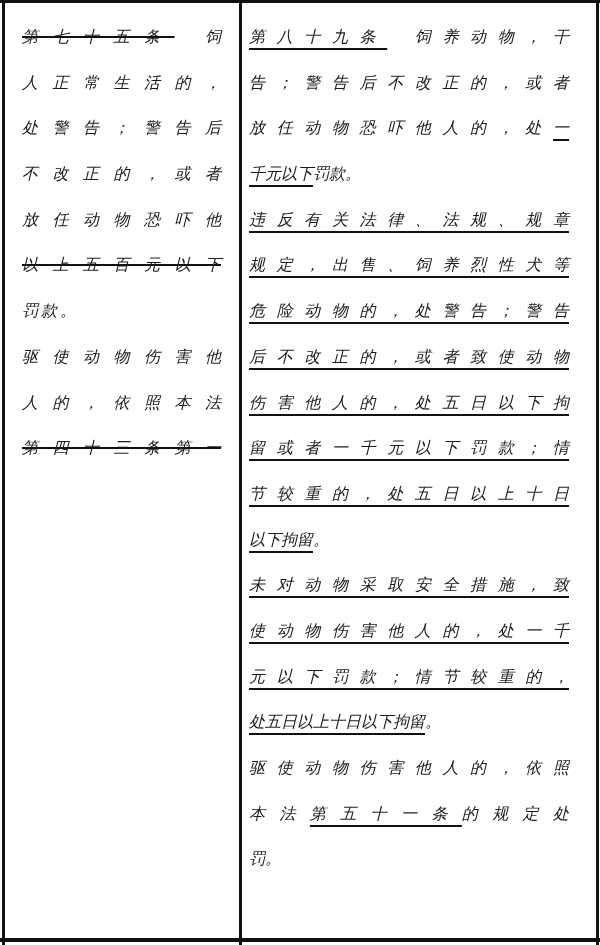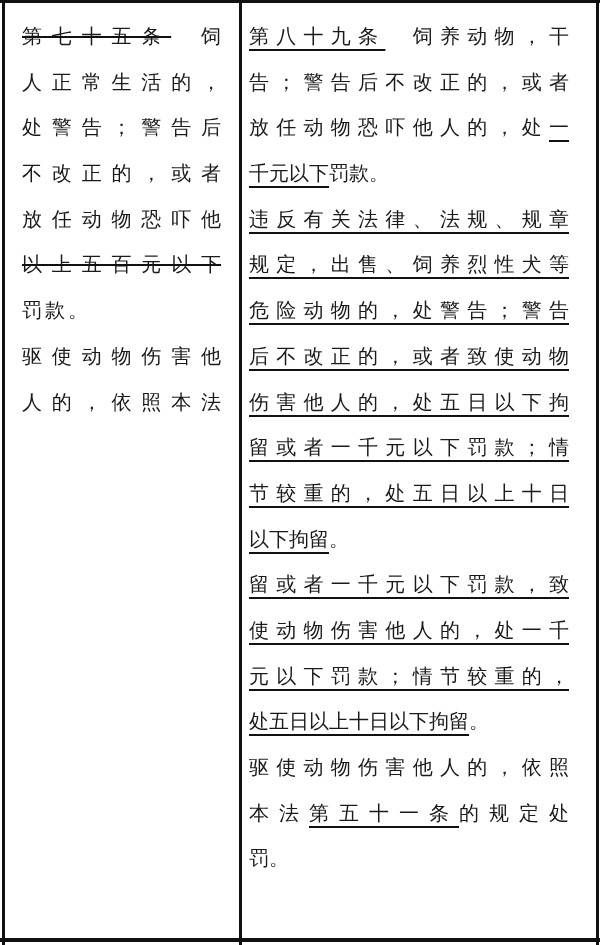--- a/index.html
+++ b/index.html
@@ -7,22 +7,22 @@
          font-family: "DejaVu Sans", "Liberation Sans", sans-serif; color: #1a1a1a; }
   .table { position: absolute; left: 0; top: 0; width: 600px; height: 945px; }
   .border-top { position: absolute; left: 0; top: 0; width: 600px; height: 3px; background: #111; }
   .border-bottom { position: absolute; left: 0; top: 938px; width: 600px; height: 4px; background: #111; }
   .border-left { position: absolute; left: 2px; top: 0; width: 3px; height: 945px; background: #111; }
   .border-mid { position: absolute; left: 239px; top: 0; width: 3px; height: 945px; background: #111; }
   .border-right { position: absolute; left: 596px; top: 0; width: 3px; height: 945px; background: #111; }
   .col { position: absolute; top: 14px; }
   .col-left { left: 22px; width: 199px; }
   .col-right { left: 249px; width: 320px; }
-  .line { height: 45.7px; line-height: 45.7px; font-size: 20px; white-space: nowrap;
-          text-align: justify; text-align-last: justify; }
+  .line { height: 45.7px; line-height: 45.7px; font-size: 16px; white-space: nowrap;
+          text-align: justify; text-align-last: justify; font-style: italic; }
   .line.short { text-align: left; text-align-last: left; }
   .seg { }
   .del { text-decoration: line-through; text-decoration-thickness: 2px; text-decoration-color: #111; }
   .ins { text-decoration: underline; text-decoration-thickness: 2px; text-underline-offset: 6px; text-decoration-color: #111; }
   .wide { letter-spacing: 3px; }
 </style>
 </head>
 <body>
 
 <div class="table">
@@ -35,35 +35,36 @@
   <div class="col col-left" id="col-left">
       <div class="line"><span class="seg del">第七十五条</span><span class="seg">　饲</span></div>
       <div class="line"><span class="seg">人正常生活的，</span></div>
       <div class="line"><span class="seg">处警告；警告后</span></div>
       <div class="line"><span class="seg">不改正的，或者</span></div>
       <div class="line"><span class="seg">放任动物恐吓他</span></div>
       <div class="line"><span class="seg del">以上五百元以下</span></div>
       <div class="line short wide"><span class="seg">罚款。</span></div>
       <div class="line"><span class="seg">驱使动物伤害他</span></div>
       <div class="line"><span class="seg">人的，依照本法</span></div>
+      <div class="line"><span class="seg del">第四十三条第一</span></div>
     </div>
   <div class="col col-right" id="col-right">
       <div class="line"><span class="seg ins">第八十九条</span><span class="seg">　饲养动物，干</span></div>
       <div class="line"><span class="seg">告；警告后不改正的，或者</span></div>
       <div class="line"><span class="seg">放任动物恐吓他人的，处</span><span class="seg ins">一</span></div>
       <div class="line short"><span class="seg ins">千元以下</span><span class="seg">罚款。</span></div>
       <div class="line"><span class="seg ins">违反有关法律、法规、规章</span></div>
       <div class="line"><span class="seg ins">规定，出售、饲养烈性犬等</span></div>
       <div class="line"><span class="seg ins">危险动物的，处警告；警告</span></div>
       <div class="line"><span class="seg ins">后不改正的，或者致使动物</span></div>
       <div class="line"><span class="seg ins">伤害他人的，处五日以下拘</span></div>
       <div class="line"><span class="seg ins">留或者一千元以下罚款；情</span></div>
       <div class="line"><span class="seg ins">节较重的，处五日以上十日</span></div>
       <div class="line short"><span class="seg ins">以下拘留</span><span class="seg">。</span></div>
-      <div class="line"><span class="seg ins">留或者一千元以下罚款，致</span></div>
+      <div class="line"><span class="seg ins">未对动物采取安全措施，致</span></div>
       <div class="line"><span class="seg ins">使动物伤害他人的，处一千</span></div>
       <div class="line"><span class="seg ins">元以下罚款；情节较重的，</span></div>
       <div class="line short"><span class="seg ins">处五日以上十日以下拘留</span><span class="seg">。</span></div>
       <div class="line"><span class="seg">驱使动物伤害他人的，依照</span></div>
       <div class="line"><span class="seg">本法</span><span class="seg ins">第五十一条</span><span class="seg">的规定处</span></div>
       <div class="line short"><span class="seg">罚。</span></div>
     </div>
 </div>
 
 </body></html>

